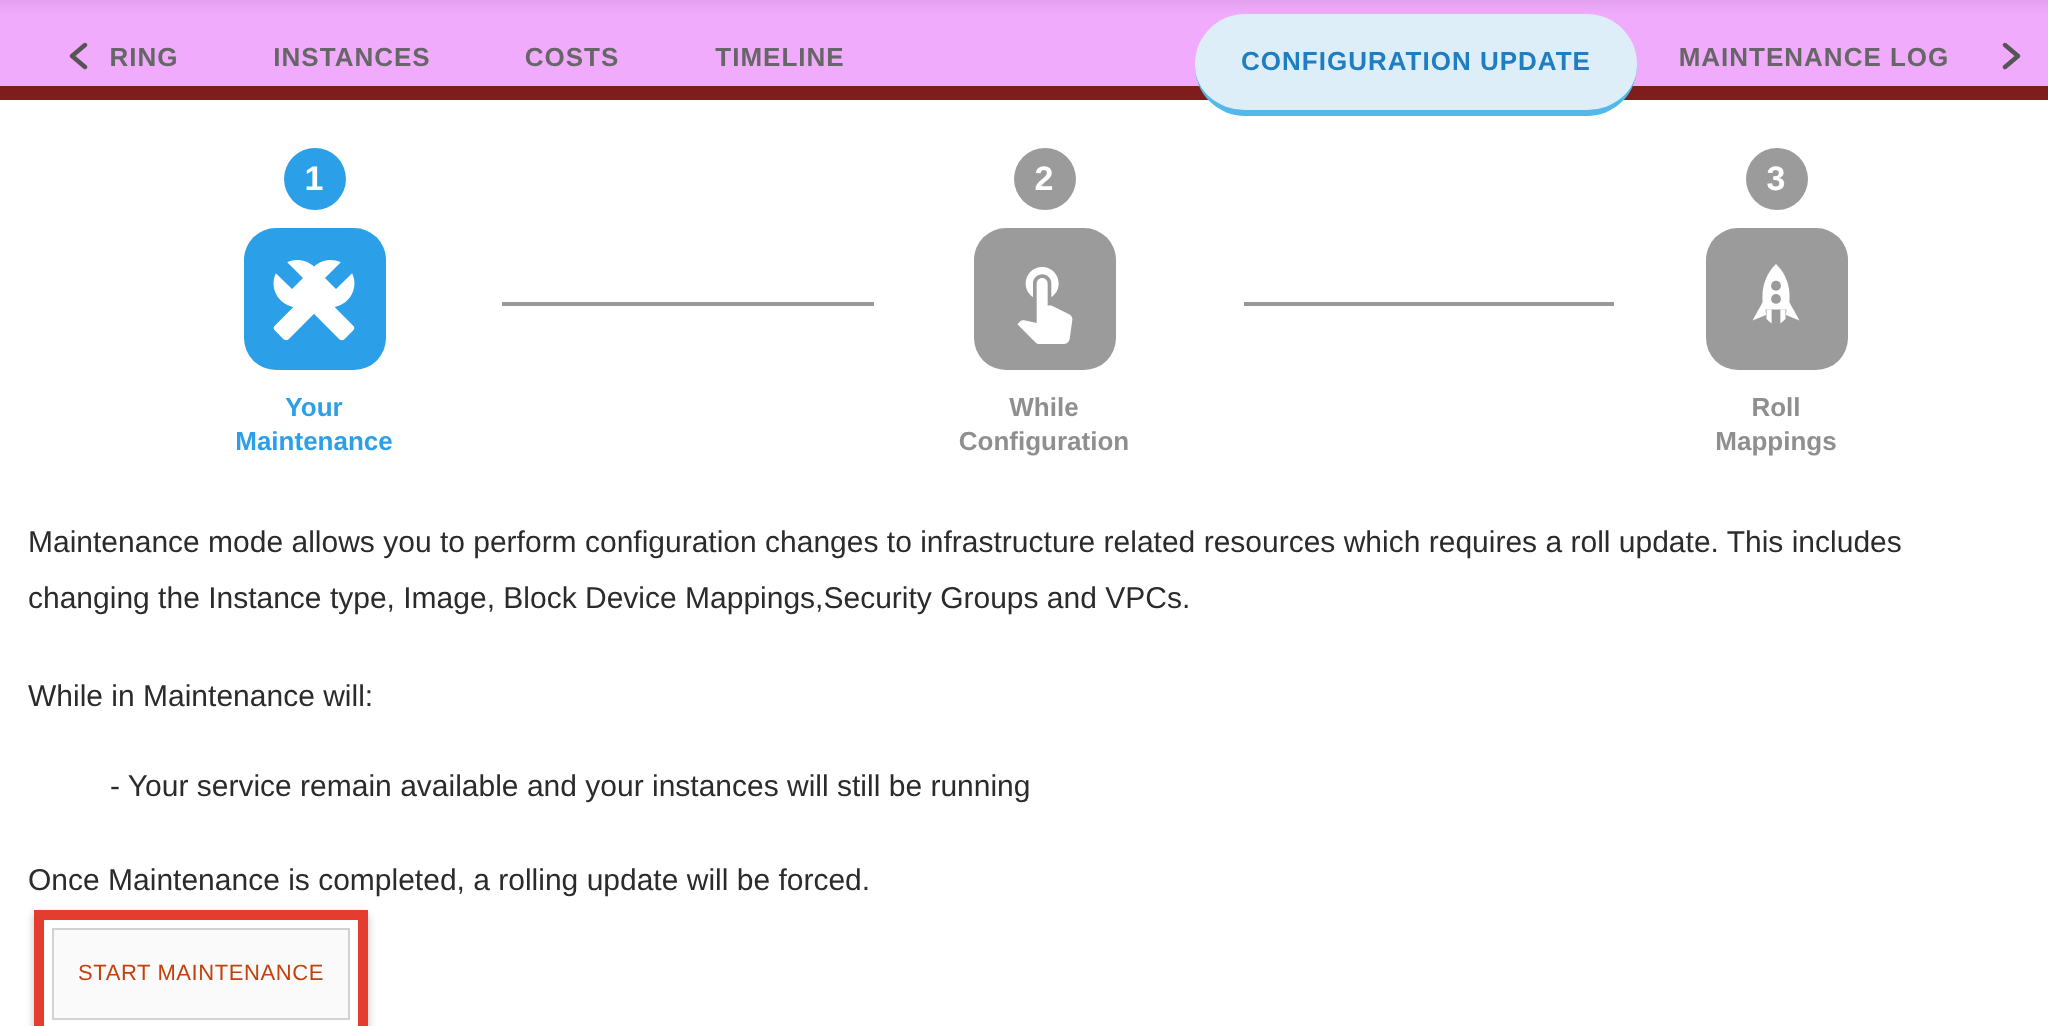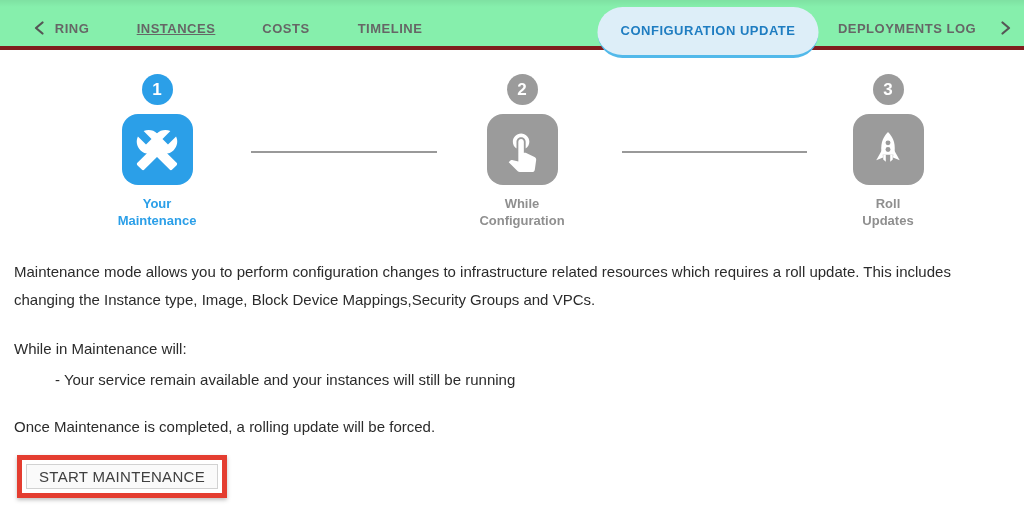--- a/index.html
+++ b/index.html
@@ -8,22 +8,22 @@
     font-family: "Liberation Sans", sans-serif;
     background: #ffffff;
     color: #2f2f2f;
     position: relative;
   }
 
   
   .tab-bar {
     position: relative;
     height: 50px;
-    background: #86efac;
-    border-bottom: 4px solid #7f1d1d;
+    background: #f0abfc;
+    border-bottom: 7px solid #7f1d1d;
   }
   .tab-bar::before {
     content: "";
     position: absolute;
     left: 0; top: 0; right: 0; height: 7px;
     background: linear-gradient(to bottom, rgba(0,0,0,0.06), rgba(0,0,0,0));
     pointer-events: none;
   }
   .tab {
     position: absolute;
@@ -109,64 +109,64 @@
     color: #2b2b2b;
     max-width: 1000px;
   }
   .para.mode-intro { margin-bottom: 21px; }
   .bullet {
     font-size: 15px;
     line-height: 25px;
     color: #2b2b2b;
     padding-left: 41px;
   }
-  .bullets { margin: 4px 0 10px 0; }
+  .bullets { margin: 18px 0 10px 0; }
   .para.rolling { margin-top: 21px; }
 
   
   .annotation-box {
     position: absolute;
     left: 17px;
     top: 455px;
     border: 5px solid #e43d30;
     padding: 4px;
     background: #ffffff;
     box-shadow: 0 2px 4px rgba(0,0,0,0.25);
   }
   .start-btn {
     display: block;
     background: #fafafa;
     border: 1px solid #d2d2d2;
-    color: #404040;
+    color: #c2410c;
     font-family: "Liberation Sans", sans-serif;
-    font-size: 15px;
+    font-size: 11px;
     letter-spacing: 0.3px;
-    padding: 3px 12px;
+    padding: 16px 12px;
     cursor: pointer;
     white-space: nowrap;
   }
 </style>
 </head>
 <body>
 
 <div class="tab-bar">
   <div class="chevron-btn" style="left:29px;">
     <span>
       <svg width="13" height="14" viewBox="0 0 13 14">
           <polyline points="9.5,1.5 3,7 9.5,12.5" stroke="#555555" stroke-width="2.2" fill="none" stroke-linecap="round" stroke-linejoin="round"></polyline>
         </svg>
     </span>
   </div>
 
   <div class="tab" style="left:72px;">RING</div>
-  <div class="tab" style="left:176px;text-decoration:underline;">INSTANCES</div>
+  <div class="tab" style="left:176px;">INSTANCES</div>
   <div class="tab" style="left:286px;">COSTS</div>
   <div class="tab" style="left:390px;">TIMELINE</div>
   <div class="tab active-bg" style="left:708px;border-radius:25px;">CONFIGURATION UPDATE</div>
-  <div class="tab" style="left:907px;">DEPLOYMENTS LOG</div>
+  <div class="tab" style="left:907px;">MAINTENANCE LOG</div>
 
   <div class="chevron-btn" style="left:995px;">
     <span>
       <svg width="13" height="14" viewBox="0 0 13 14">
           <polyline points="3.5,1.5 10,7 3.5,12.5" stroke="#555555" stroke-width="2.2" fill="none" stroke-linecap="round" stroke-linejoin="round"></polyline>
         </svg>
     </span>
   </div>
 </div>
 
@@ -213,21 +213,21 @@
         <circle cx="12" cy="8.1" r="1.35" fill="#9b9b9b"></circle>
         <circle cx="12" cy="11.7" r="1.35" fill="#9b9b9b"></circle>
         <path fill="#ffffff" d="M8.8 11.8 L5.6 17.6 L9.3 16.1 Z"></path>
         <path fill="#ffffff" d="M15.2 11.8 L18.4 17.6 L14.7 16.1 Z"></path>
         <path fill="#ffffff" d="M9.4 14.6 L10.8 14.6 L10.8 18.4 L9.4 17.2 Z"></path>
         <path fill="#ffffff" d="M13.2 14.6 L14.6 14.6 L14.6 17.2 L13.2 18.4 Z"></path>
       </svg>
     </div>
     <div class="step-label">
       <div>Roll</div>
-      <div>Updates</div>
+      <div>Mappings</div>
     </div>
   </div>
 </div>
 
 <div class="content">
   <p class="para mode-intro">Maintenance mode allows you to perform configuration changes to infrastructure related resources which requires a roll update. This includes changing the Instance type, Image, Block Device Mappings,Security Groups and VPCs.</p>
   <p class="para">While in Maintenance will:</p>
   <div class="bullets">
     <div class="bullet">- Your service remain available and your instances will still be running</div>
   </div>

